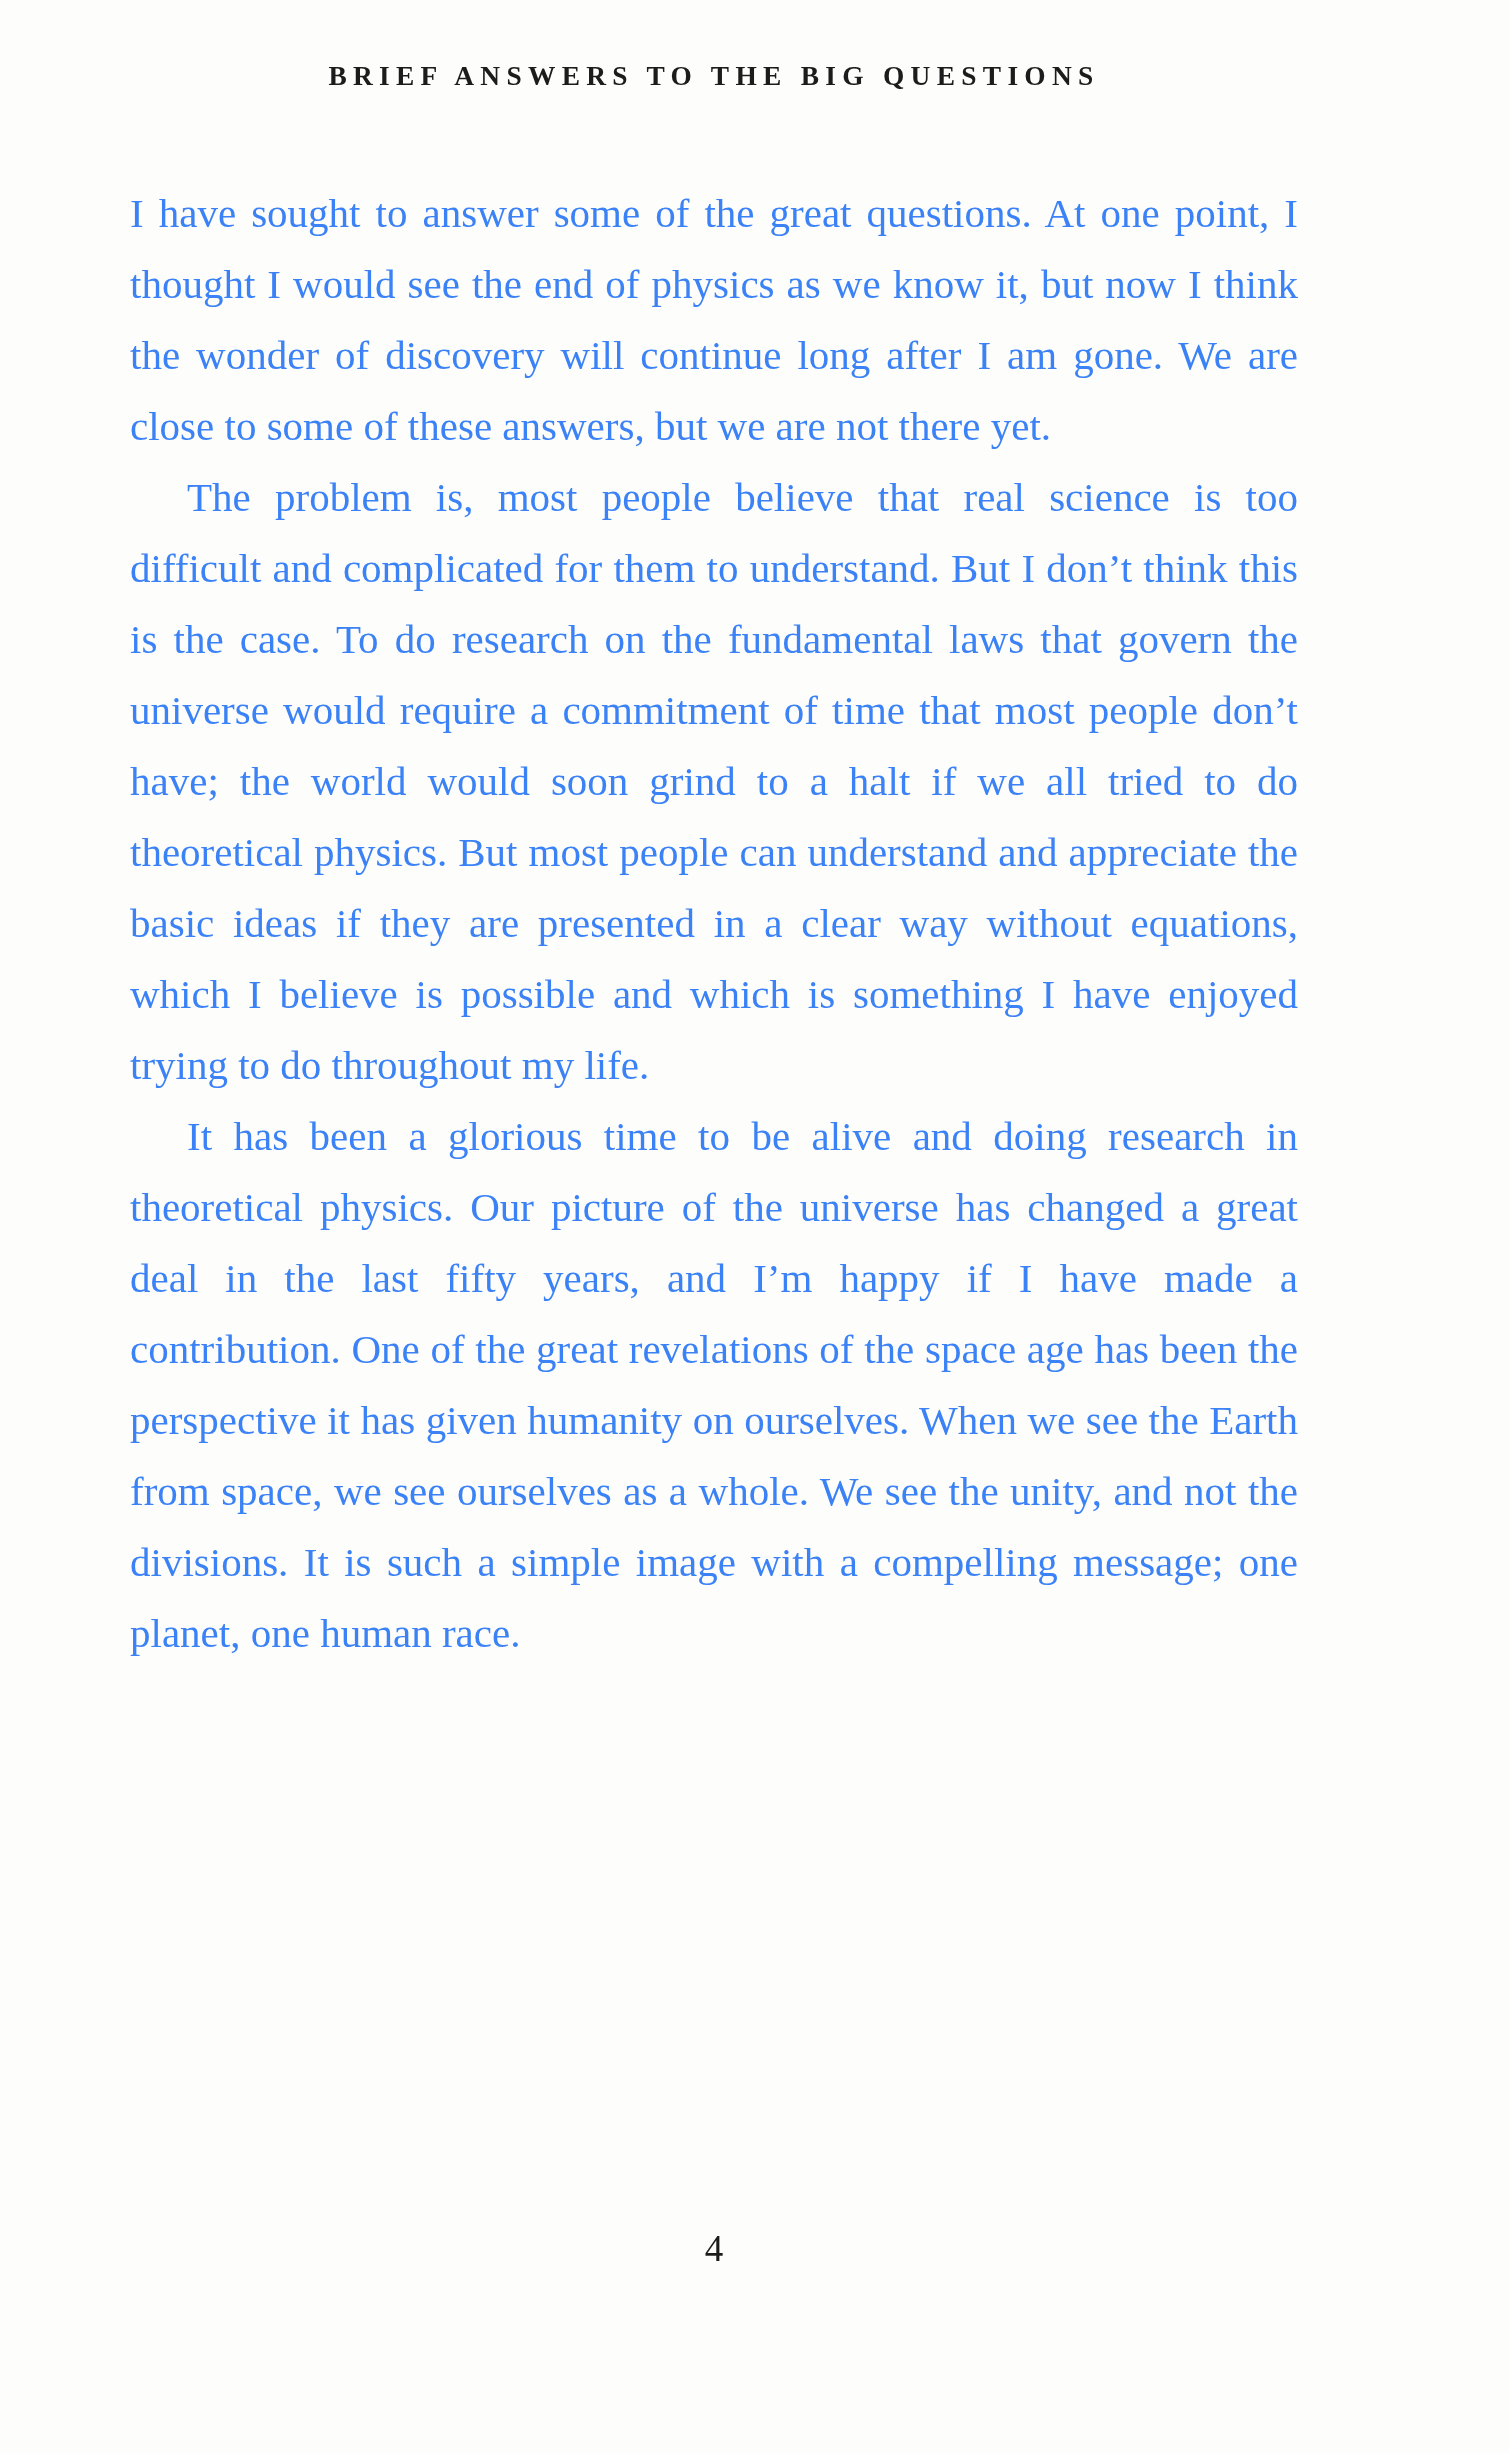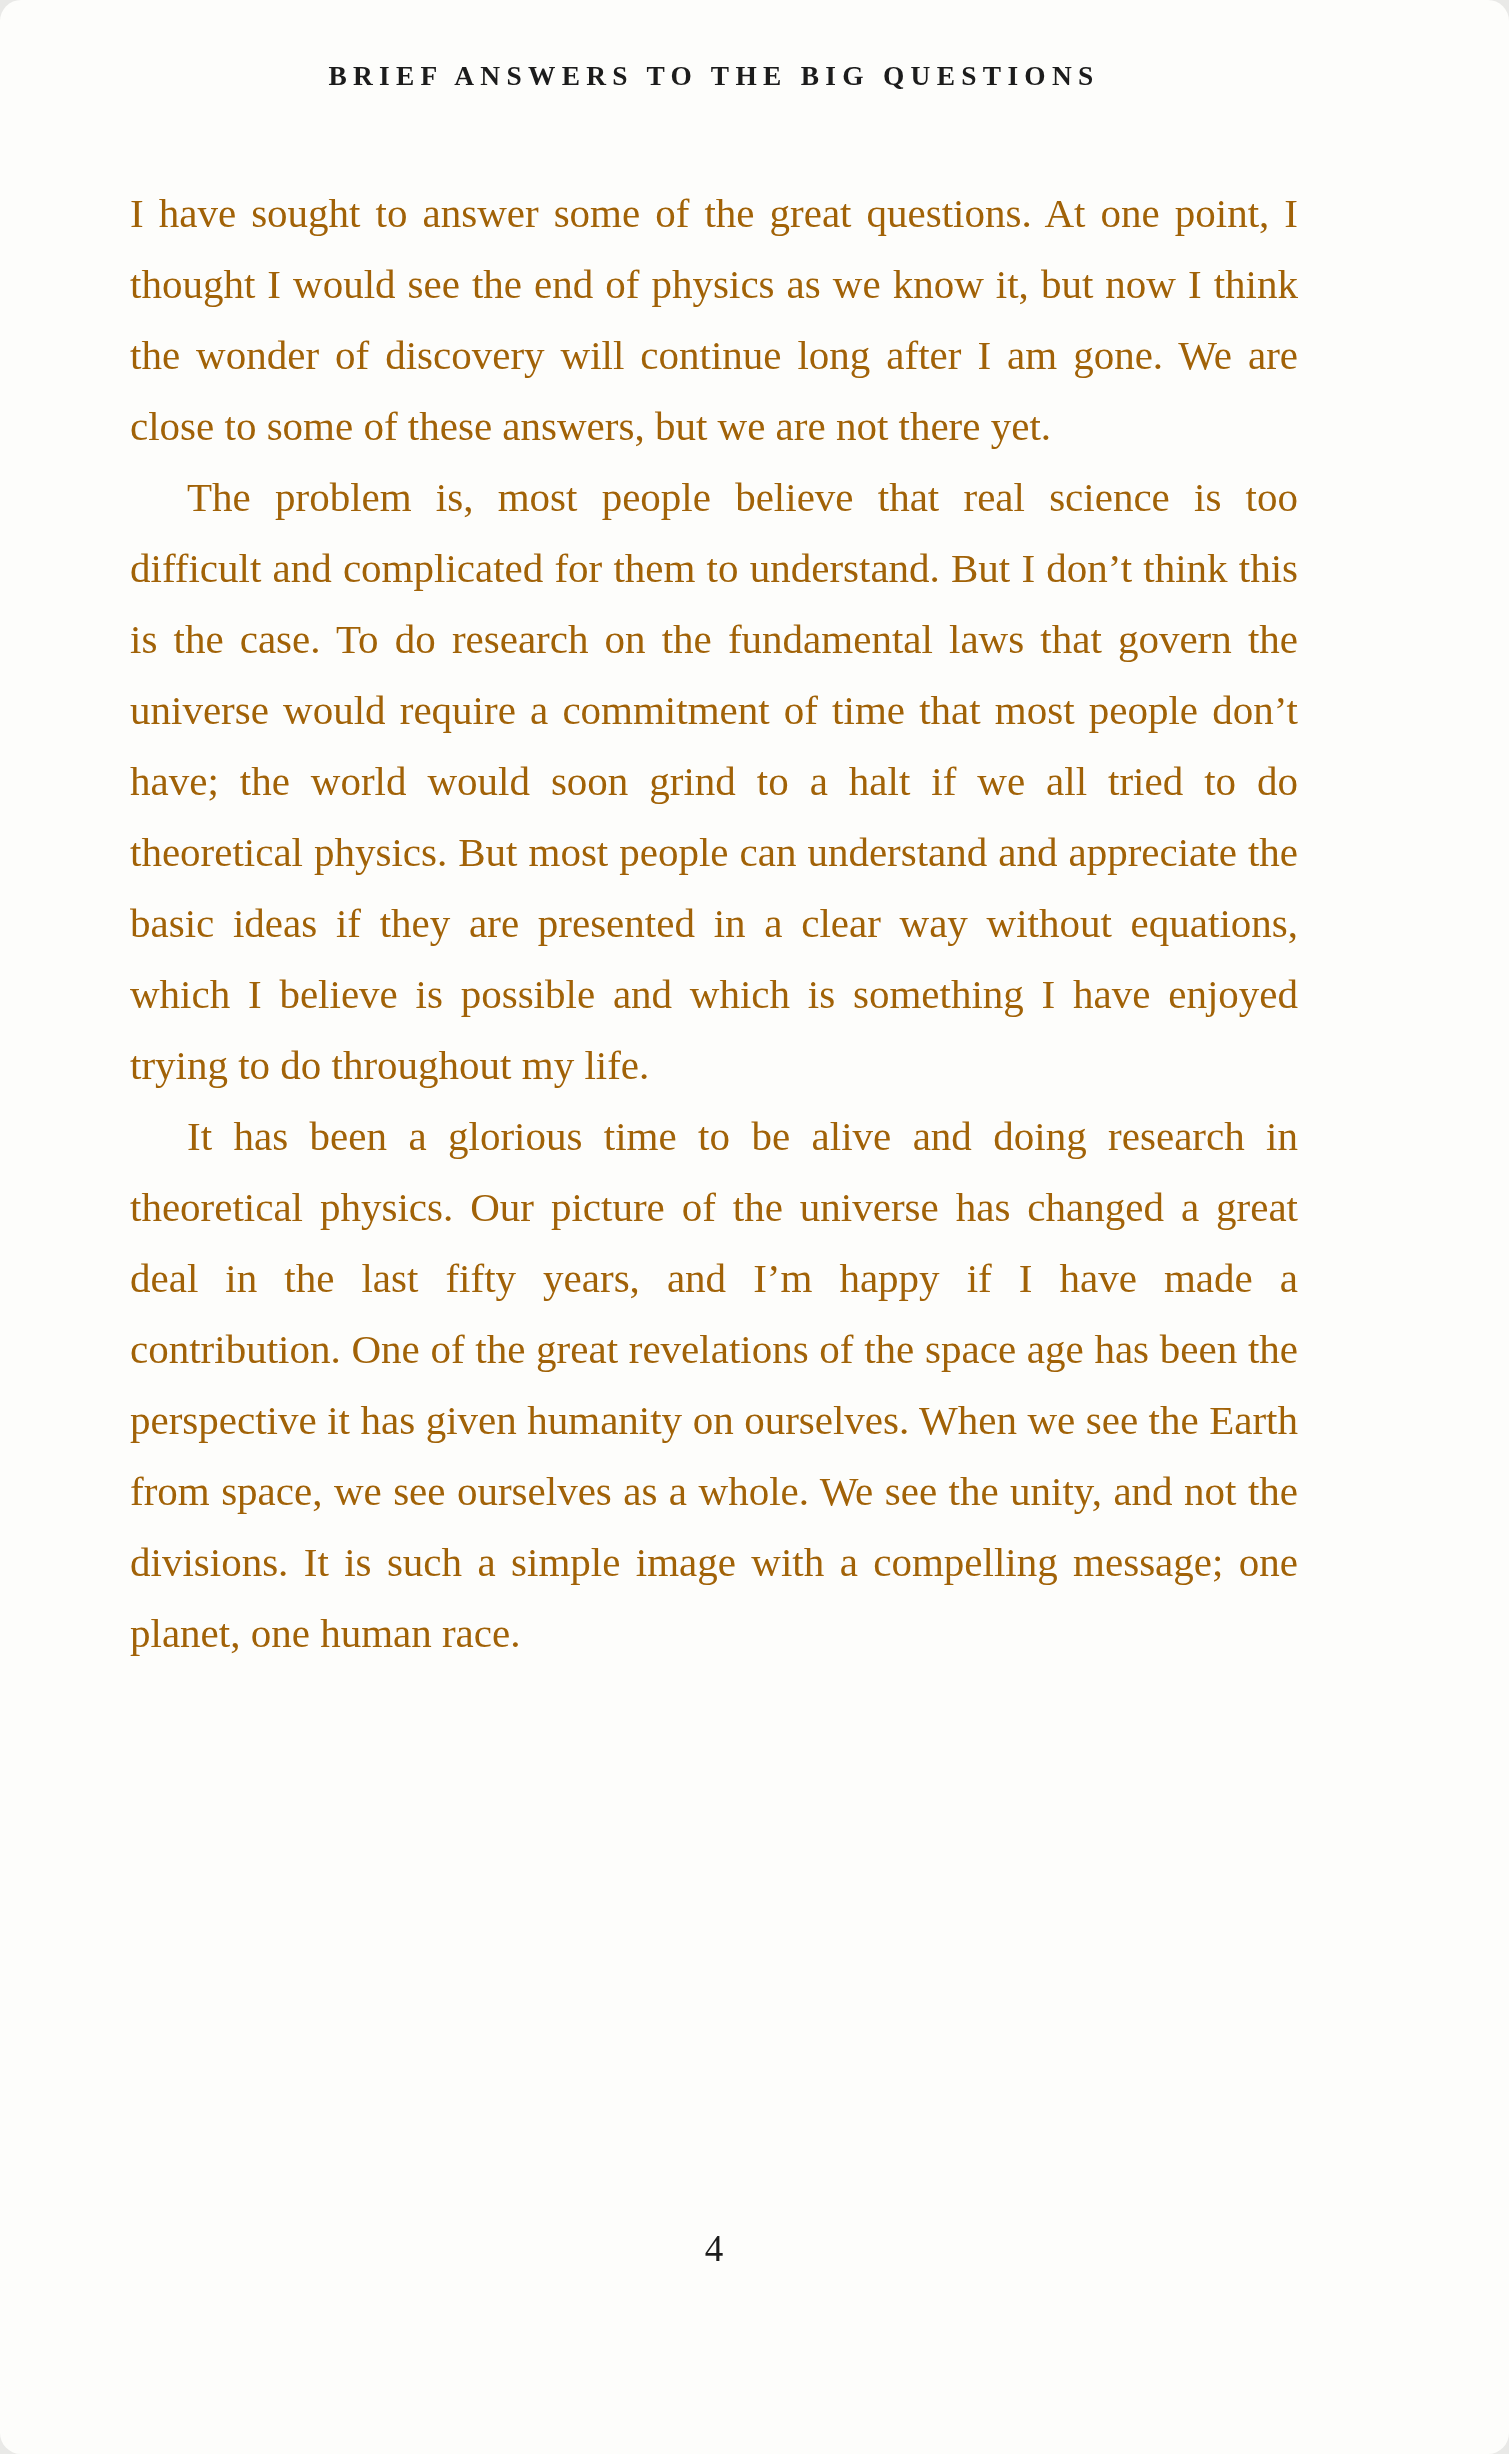--- a/index.html
+++ b/index.html
@@ -10,21 +10,20 @@
   .page {
     position: relative;
     width: 1509px;
     height: 2454px;
     margin: 0 auto;
     background: #fdfdfb;
     color: #151515;
     font-family: "Liberation Serif", serif;
     overflow: hidden;
     box-sizing: border-box;
-    border-radius: 21px;
   }
   .text-column {
     position: absolute;
     left: 130px;
     top: 0;
     width: 1168px;
   }
   .running-head {
     margin-top: 61px;
     text-align: center;
@@ -32,21 +31,21 @@
     font-weight: 600;
     letter-spacing: 0.23em;
     color: #1c1c1c;
     white-space: nowrap;
   }
   .body-text {
     margin-top: 86px;
     font-size: 41px;
     line-height: 71px;
     text-align: justify;
-    color: #a16207;
+    color: #3b82f6;
   }
   .body-text p {
     margin: 0;
     padding: 0;
   }
   .body-text p.indent {
     text-indent: 57px;
   }
   .page-number {
     position: absolute;

